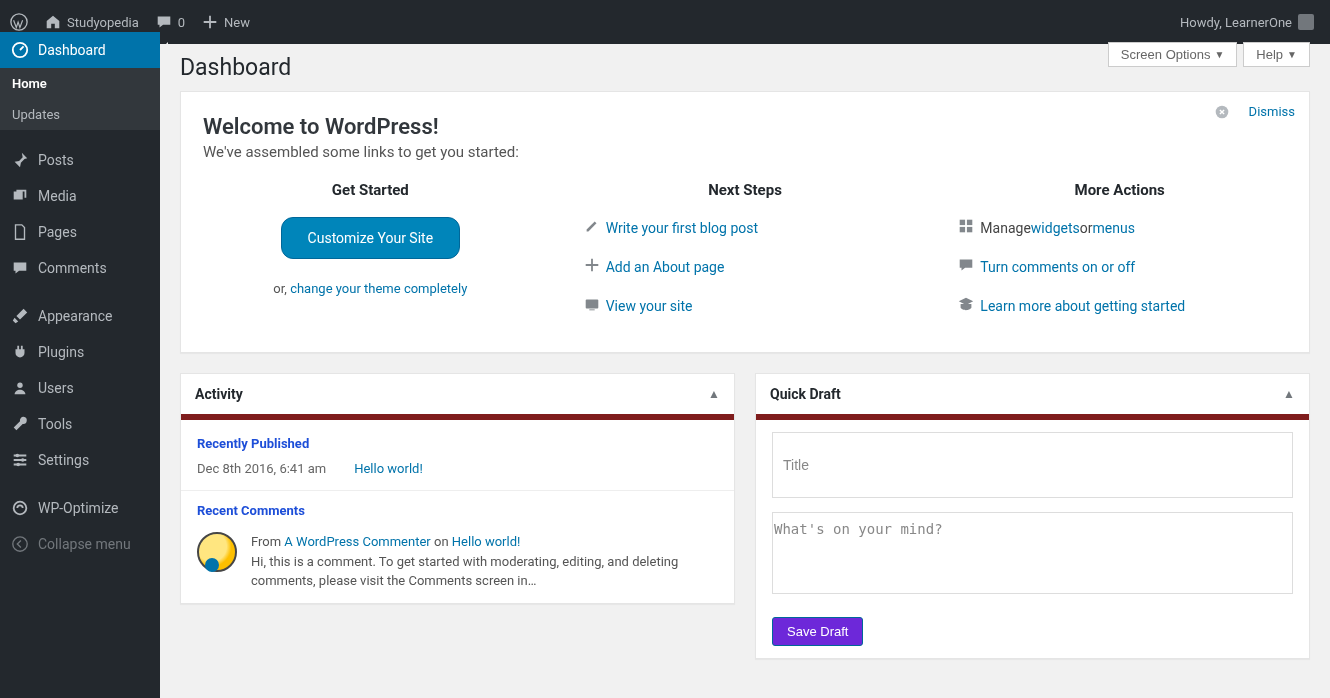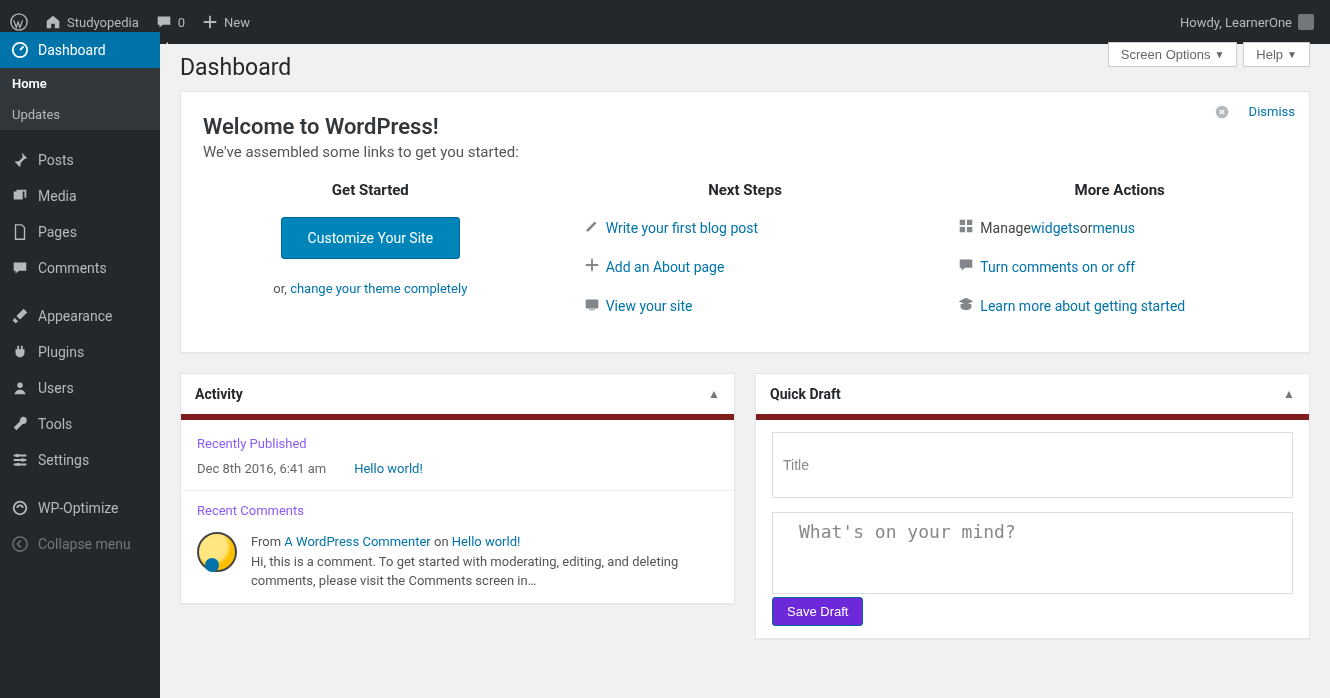--- a/index.html
+++ b/index.html
@@ -36,50 +36,50 @@
 
 
 .postbox { background:#fff; border:1px solid #e5e5e5; box-shadow:0 1px 1px rgba(0,0,0,.04); margin-bottom:20px; }
 .welcome { padding:22px 22px 18px; position:relative; }
 .welcome h2 { font-size:22px; font-weight:600; color:#32373c; margin-bottom:4px;}
 .welcome .sub { font-size:15px; color:#555; margin-bottom:20px;}
 .welcome .dismiss { position:absolute; right:14px; top:12px; color:#0073aa; font-size:13px; cursor:pointer; display:flex; align-items:center; gap:20px;}
 .welcome-cols { display:flex; gap:40px; }
 .wcol { flex:1;text-align:center; }
 .wcol h3 { font-size:15px; font-weight:700; color:#23282d; margin-bottom:18px;}
-.btn-primary { background:#0085ba; border:1px solid #006799; color:#fff; padding:12px 26px; font-size:14px; border-radius:3px; cursor:pointer; display:inline-block;}
+.btn-primary { background:#0085ba; border:1px solid #006799; color:#fff; padding:12px 26px; font-size:14px; border-radius:12px; cursor:pointer; display:inline-block;}
 .or-line { margin-top:22px; font-size:13px; color:#555;}
 .or-line a { color:#0073aa; text-decoration:none; }
 .wlist { list-style:none; }
 .wlist li { display:flex; align-items:center; margin-bottom:18px; font-size:14px; }
 .wlist li .wicon { width:28px; color:#82878c; }
 .wlist li a { color:#0073aa; text-decoration:none; }
 .wlist li span.txt { color:#444; }
 .wlist svg{ width:18px; height:18px; fill:#82878c;}
 
 
 .widgets { display:flex; gap:20px; }
 .widgets .col { flex:1; }
 .widget-head { padding:12px 14px; border-bottom:6px solid #7f1d1d; display:flex; align-items:center; cursor:pointer;}
 .widget-head h3 { font-size:14px; font-weight:700; color:#23282d;}
 .widget-head .toggle { margin-left:auto; color:#72777c; font-size:12px;}
 .widget-body { padding:12px 16px; }
-.widget-body h4 { font-size:13px; font-weight:400; color:#8b5cf6; margin:4px 0 10px;}
+.widget-body h4 { font-size:13px; font-weight:700; color:#1d4ed8; margin:4px 0 10px;}
 .activity-row { display:flex; gap:28px; align-items:center; font-size:13px; color:#666; margin-bottom:8px;}
 .activity-row a{ color:#0073aa; text-decoration:none;}
 .comment-block { display:flex; gap:14px; padding-top:4px;}
 .avatar-round { width:40px; height:40px; border-radius:50%; background: radial-gradient(circle at 35% 35%, #ffe680 45%, #fdbf00 60%); border:2px solid #464646; flex-shrink:0; position:relative;}
 .avatar-round::after{content:""; position:absolute; bottom:-2px; left:6px; width:14px;height:14px;background:#0073aa;border-radius:50%;}
 .comment-text { font-size:13px; color:#555; line-height:1.5;}
 .comment-text a { color:#0073aa; text-decoration:none;}
 .section-divider{ border-top:1px solid #eee; margin:14px -16px 12px;}
 
 
 .qd-input { width:100%; border:1px solid #ddd; padding:24px 10px; font-size:14px; margin-bottom:14px; color:#555;}
-.qd-textarea { width:100%; border:1px solid #ddd; padding:8px 26px; font-size:18px; height:82px; resize:none; color:#555; margin-bottom:0;}
+.qd-textarea { width:100%; border:1px solid #ddd; padding:8px 1px; font-size:14px; height:82px; resize:none; color:#555; margin-bottom:20px;}
 .btn-save { background:#6d28d9; border:1px solid #006799; color:#fff; padding:6px 14px; font-size:13px; border-radius:3px; cursor:pointer;}
 .qd-input::placeholder, .qd-textarea::placeholder { color:#888; }
 
 a { cursor:pointer; }
 </style>
 </head>
 <body>
 
 <div class="adminbar">
   <div class="left">

